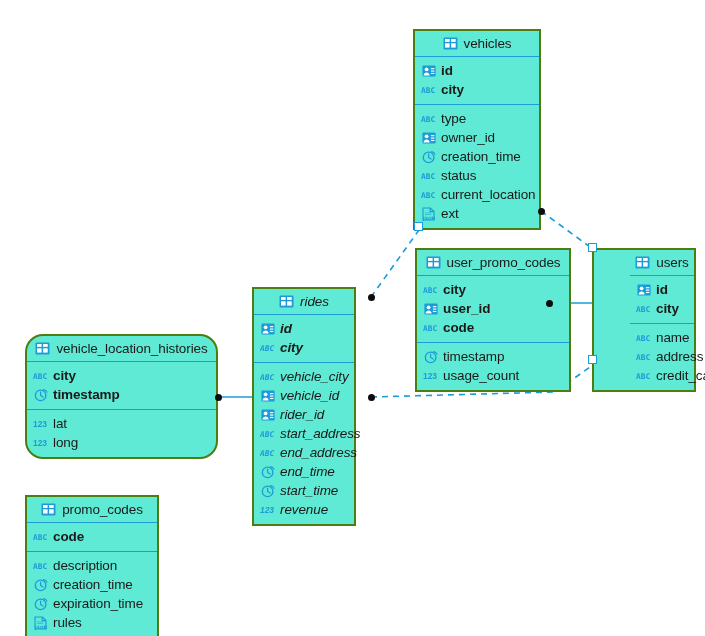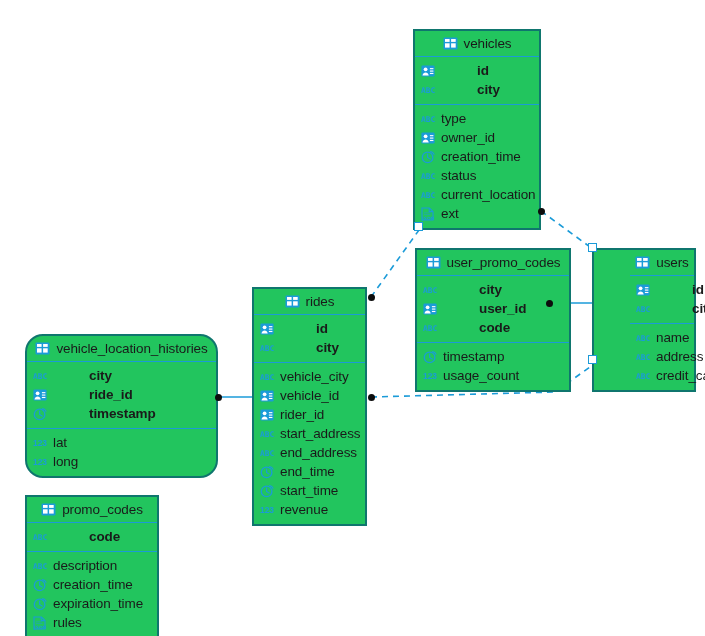--- a/index.html
+++ b/index.html
@@ -25,22 +25,22 @@
     position: absolute;
     left: 0; top: 0;
     width: 705px;
     height: 636px;
     pointer-events: none;
   }
 
   
   .table-box {
     position: absolute;
-    background: #22c55e;
-    border: 2px solid #0f766e;
+    background: #5eead4;
+    border: 2px solid #4d7c0f;
     box-sizing: border-box;
     z-index: 5;
   }
   .table-header {
     height: 26px;
     display: flex;
     align-items: center;
     justify-content: center;
     gap: 6px;
     border-bottom: 1px solid #1b9bd8;
@@ -68,28 +68,27 @@
     box-sizing: border-box;
     white-space: nowrap;
   }
   .col-name {
     font-size: 13.5px;
     color: #1a1a1a;
     letter-spacing: -0.1px;
   }
   .col-row.pk .col-name {
     font-weight: bold;
-    margin-left: 36px;
   }
 
   
   .icon {
     display: inline-flex;
     align-items: center;
-    justify-content: flex-start;
+    justify-content: center;
     flex: 0 0 auto;
     width: 15px;
     height: 15px;
   }
   .icon svg { display: block; }
 
   
   .endpoint-dot {
     position: absolute;
     width: 7px;
@@ -340,21 +339,21 @@
         <div class="col-row">
           <span class="icon">
             <svg width="16" height="10" viewBox="0 0 16 10">
               <text x="0" y="8.2" font-family="DejaVu Sans Mono, monospace" font-size="8.4" font-weight="bold" fill="#1b9bd8">ABC</text>
             </svg>
           </span>
           <span class="col-name">credit_card</span>
         </div>
       </div>
     </div>
-    <div class="table-box" style="left: 252px; top: 287px; width: 115px;">
+    <div class="table-box" style="left: 252px; top: 287px; width: 104px; font-style: italic;">
       <div class="table-header">
         <span class="icon">
           <svg width="15" height="13" viewBox="0 0 15 13">
             <rect x="0.5" y="0.5" width="14" height="12" rx="1.2" fill="#1b9bd8"></rect>
             <rect x="2" y="2" width="4.6" height="2.9" fill="#ffffff"></rect>
             <rect x="8.1" y="2" width="4.6" height="2.9" fill="#ffffff"></rect>
             <rect x="2" y="6.3" width="4.6" height="4.3" fill="#ffffff"></rect>
             <rect x="8.1" y="6.3" width="4.6" height="4.3" fill="#ffffff"></rect>
           </svg>
         </span>
@@ -481,33 +480,20 @@
         <div class="col-row pk">
           <span class="icon">
             <svg width="16" height="10" viewBox="0 0 16 10">
               <text x="0" y="8.2" font-family="DejaVu Sans Mono, monospace" font-size="8.4" font-weight="bold" fill="#1b9bd8">ABC</text>
             </svg>
           </span>
           <span class="col-name">city</span>
         </div>
         <div class="col-row pk">
           <span class="icon">
-            <svg width="14" height="12" viewBox="0 0 14 12">
-              <rect x="0.4" y="0.4" width="13.2" height="11.2" rx="1.3" fill="#1b9bd8"></rect>
-              <circle cx="4.6" cy="4.3" r="1.9" fill="#ffffff"></circle>
-              <path d="M1.5 10.4c0.3-2 1.6-3 3.1-3s2.8 1 3.1 3z" fill="#ffffff"></path>
-              <rect x="8.9" y="3.1" width="3.5" height="1.15" fill="#ffffff"></rect>
-              <rect x="8.9" y="5.5" width="3.5" height="1.15" fill="#ffffff"></rect>
-              <rect x="8.9" y="7.9" width="3.5" height="1.15" fill="#ffffff"></rect>
-            </svg>
-          </span>
-          <span class="col-name">ride_id</span>
-        </div>
-        <div class="col-row pk">
-          <span class="icon">
             <svg width="14" height="14" viewBox="0 0 14 14">
               <circle cx="6.6" cy="7.4" r="5.3" fill="none" stroke="#1b9bd8" stroke-width="1.3"></circle>
               <path d="M6.6 4.1V7.4l2.5 1.6" fill="none" stroke="#1b9bd8" stroke-width="1.2" stroke-linecap="round"></path>
               <path d="M9.6 1.6c1.6 0.4 2.8 1.4 3.4 2.6" fill="none" stroke="#1b9bd8" stroke-width="1.2" stroke-linecap="round"></path>
             </svg>
           </span>
           <span class="col-name">timestamp</span>
         </div>
       </div>
       <div class="col-group">

